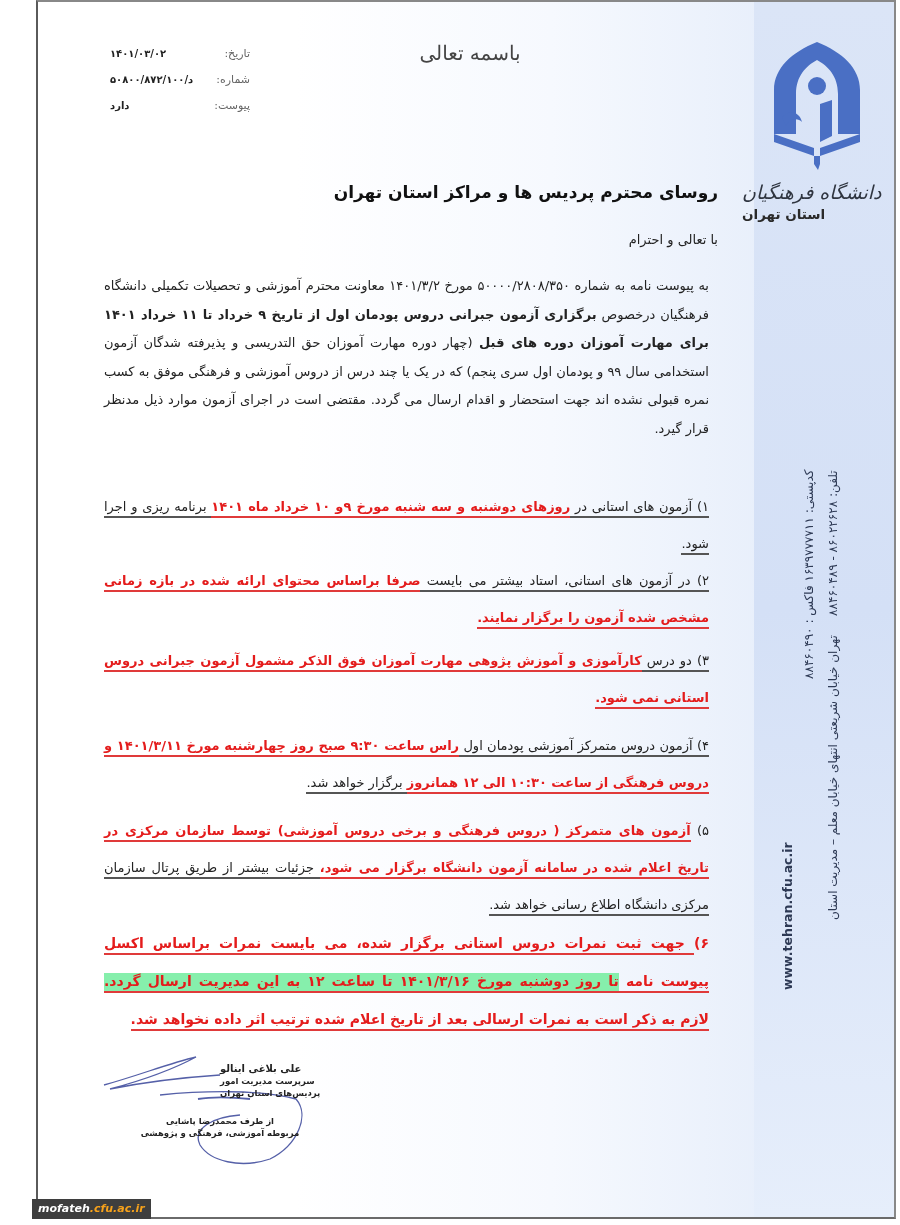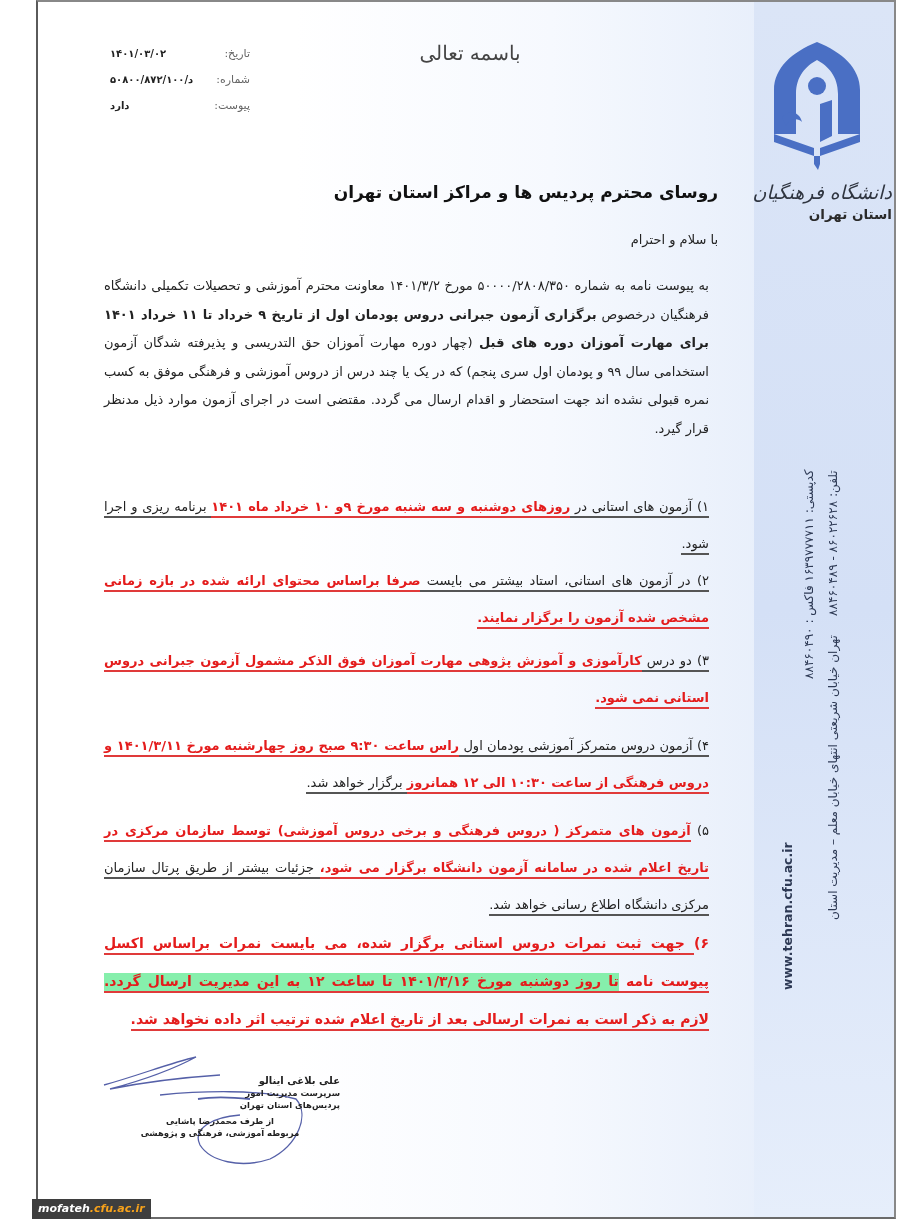--- a/index.html
+++ b/index.html
@@ -12,21 +12,21 @@
     position:absolute; left:36px; top:0; width:860px; height:1219px;
     border-left:2px solid #5a5a5a; border-top:2px solid #888; border-right:2px solid #888; border-bottom:2px solid #6a6a6a;
     background:linear-gradient(90deg,#ffffff 0%,#ffffff 30%,#f6f9fe 60%,#e8effb 85%,#dfe8f8 100%);
     box-sizing:border-box;
   }
   .sidebar-band {
     position:absolute; right:0; top:0; width:140px; height:100%;
     background:linear-gradient(180deg,#dbe5f7 0%,#d4e0f6 50%,#e6eefb 100%);
   }
   
-  .logo { position:absolute; left:742px; top:38px; width:150px; height:230px; text-align:right; }
+  .logo { position:absolute; left:742px; top:38px; width:150px; height:230px; text-align:left; }
   .logo svg { display:block; margin:0 auto; }
   .logo-script { font-family:"DejaVu Serif", serif; font-style:italic; font-size:19px; color:#2f3540; margin-top:8px; direction:rtl; }
   .logo-dept { font-family:"DejaVu Sans", sans-serif; font-weight:bold; font-size:13.5px; color:#2a2a2a; direction:rtl; line-height:22px; }
   
   .hdr { position:absolute; left:110px; top:40px; width:140px; direction:rtl; font-size:10px; color:#555; }
   .hdr-row { display:flex; justify-content:space-between; height:26px; align-items:center; }
   .hdr-label { color:#666; font-size:11px; }
   .hdr-val { color:#222; font-weight:bold; font-size:10px; direction:ltr; }
   .bismillah { position:absolute; left:415px; top:38px; width:110px; text-align:center; direction:rtl;
     font-family:"DejaVu Serif", serif; color:#444; }
@@ -48,21 +48,21 @@
   
   .contact { position:absolute; left:784px; top:470px; width:70px; height:520px; }
   .contact-col { position:absolute; top:0; height:520px; writing-mode:vertical-rl; transform:rotate(180deg);
     direction:rtl; font-size:12px; color:#2e3a55; white-space:nowrap; }
   .contact-col.c1 { left:42px; }
   .contact-col.c2 { left:18px; }
   .contact-col.c3 { left:-4px; font-family:"DejaVu Sans", sans-serif; font-size:12.5px; font-weight:bold; direction:ltr; }
   
   .signature { position:absolute; left:100px; top:1055px; width:230px; height:115px; }
   .signature svg { position:absolute; left:0; top:0; }
-  .sig-text { position:absolute; left:120px; top:20px; width:120px; direction:rtl; text-align:right; font-size:8.5px; font-weight:bold; color:#222; line-height:12px; }
+  .sig-text { position:absolute; left:120px; top:8px; width:120px; direction:rtl; text-align:left; font-size:8.5px; font-weight:bold; color:#222; line-height:12px; }
   .sig-name { font-size:10px; }
   .sig-by { position:absolute; left:30px; top:60px; width:180px; direction:rtl; text-align:center; font-size:8.5px; font-weight:bold; color:#222; line-height:12px; }
   
   .watermark { position:absolute; left:0; top:1199px; height:20px; padding:0 6px; background:#3e3e3e;
     font-family:"DejaVu Sans", sans-serif; font-style:italic; font-weight:bold; font-size:11px; line-height:20px;margin-left:32px; }
   .wm-a { color:#ffffff; }
   .wm-b { color:#f7a21b; }
 </style>
 </head>
 <body>
@@ -97,21 +97,21 @@
     <span class="hdr-label">شماره:</span>
     <span class="hdr-val">۵۰۸۰۰/۸۷۲/۱۰۰/د</span>
   </div>
   <div class="hdr-row">
     <span class="hdr-label">پیوست:</span>
     <span class="hdr-val">دارد</span>
   </div>
 </div>
 
 <div class="addressee">روسای محترم پردیس ها و مراکز استان تهران</div>
-<div class="greeting">با سلام و احترام</div>
+<div class="greeting">با تعالی و احترام</div>
 
 <div class="intro">
   <span>به پیوست نامه به شماره ۵۰۰۰۰/۲۸۰۸/۳۵۰ مورخ ۱۴۰۱/۳/۲ معاونت محترم آموزشی و تحصیلات تکمیلی دانشگاه فرهنگیان درخصوص </span><span class="b">برگزاری آزمون جبرانی دروس پودمان اول از تاریخ ۹ خرداد تا ۱۱ خرداد ۱۴۰۱ برای مهارت آموزان دوره های قبل</span><span> (چهار دوره مهارت آموزان حق التدریسی و پذیرفته شدگان آزمون استخدامی سال ۹۹ و پودمان اول سری پنجم) که در یک یا چند درس از دروس آموزشی و فرهنگی موفق به کسب نمره قبولی نشده اند جهت استحضار و اقدام ارسال می گردد. مقتضی است در اجرای آزمون موارد ذیل مدنظر قرار گیرد.</span>
 </div>
 
 <div class="item" style="top:488px;">
   <span class="ul-gray"><span>۱)</span><span> آزمون های استانی در </span></span><span class="red ul-red">روزهای دوشنبه و سه شنبه مورخ ۹و ۱۰ خرداد ماه ۱۴۰۱</span><span class="ul-gray"> برنامه ریزی و اجرا شود.</span>
 </div>
 
 <div class="item" style="top:562px;">

